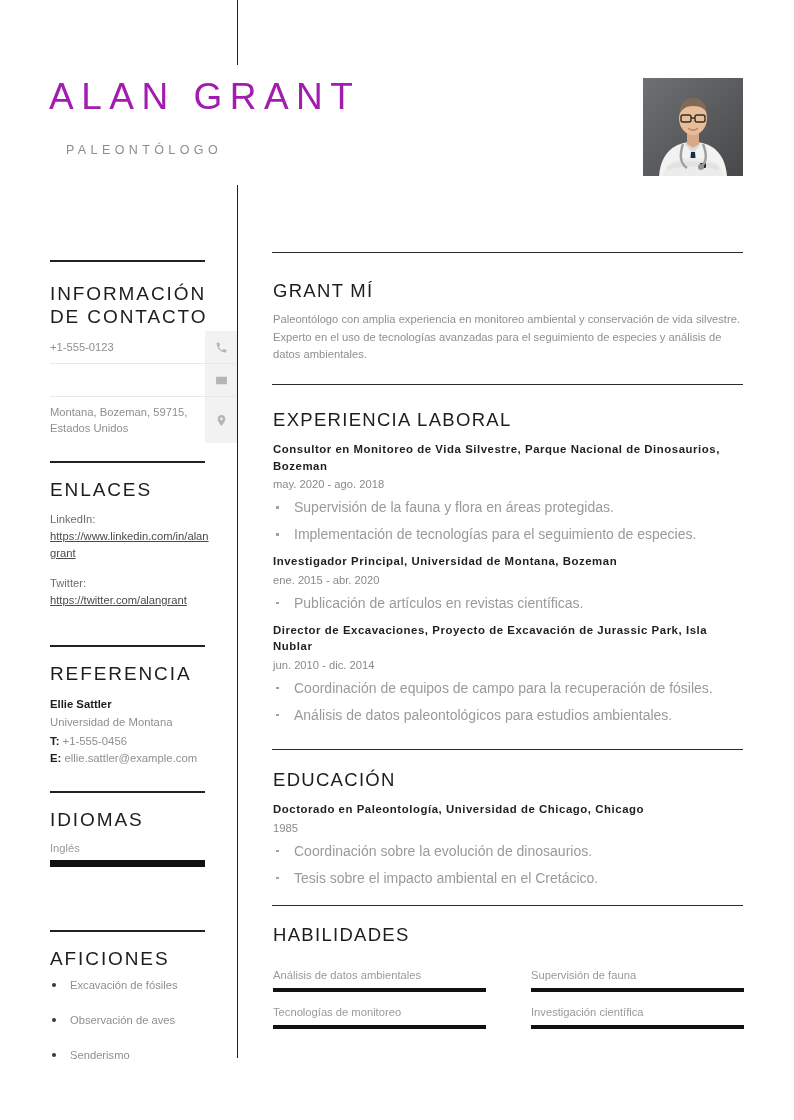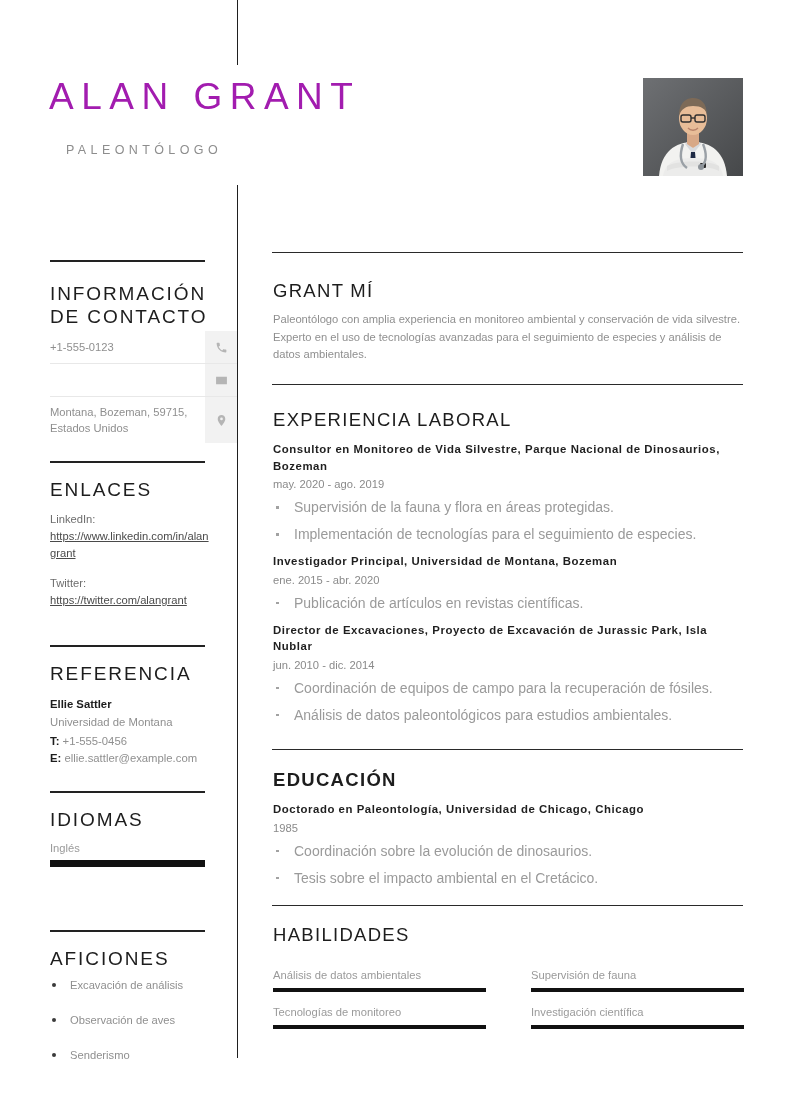--- a/index.html
+++ b/index.html
@@ -411,39 +411,39 @@
       <div class="lang-name">Inglés</div>
       <div class="lang-track">
         <div class="lang-fill" id="lang-fill-0" style="width: 100%;"></div>
       </div>
     </div>
   </div>
 
   <div class="side-rule" style="top:930px;"></div>
   <div class="side-h" style="top:947px;">AFICIONES</div>
   <div class="hobby-block">
-    <div class="hobby-item">Excavación de análisis</div>
+    <div class="hobby-item">Excavación de fósiles</div>
     <div class="hobby-item">Observación de aves</div>
     <div class="hobby-item">Senderismo</div>
   </div>
 </div>
 
 <div class="main">
 
   <div class="main-rule" style="top:252px;"></div>
   <div class="main-h" style="top:280px;">GRANT MÍ</div>
   <div class="summary">Paleontólogo con amplia experiencia en monitoreo ambiental y conservación de vida silvestre. Experto en el uso de tecnologías avanzadas para el seguimiento de especies y análisis de datos ambientales.</div>
 
   <div class="main-rule" style="top:384px;"></div>
   <div class="main-h" style="top:409px;">EXPERIENCIA LABORAL</div>
   <div class="exp-block">
 
     <div class="entry">
       <div class="entry-title">Consultor en Monitoreo de Vida Silvestre, Parque Nacional de Dinosaurios, Bozeman</div>
-      <div class="entry-date">may. 2020 - ago. 2019</div>
+      <div class="entry-date">may. 2020 - ago. 2018</div>
       <div class="entry-bullets">
         <div class="entry-bullet">Supervisión de la fauna y flora en áreas protegidas.</div>
         <div class="entry-bullet">Implementación de tecnologías para el seguimiento de especies.</div>
       </div>
     </div>
 
     <div class="entry">
       <div class="entry-title">Investigador Principal, Universidad de Montana, Bozeman</div>
       <div class="entry-date">ene. 2015 - abr. 2020</div>
       <div class="entry-bullets">
@@ -455,21 +455,21 @@
       <div class="entry-title">Director de Excavaciones, Proyecto de Excavación de Jurassic Park, Isla Nublar</div>
       <div class="entry-date">jun. 2010 - dic. 2014</div>
       <div class="entry-bullets">
         <div class="entry-bullet">Coordinación de equipos de campo para la recuperación de fósiles.</div>
         <div class="entry-bullet">Análisis de datos paleontológicos para estudios ambientales.</div>
       </div>
     </div>
   </div>
 
   <div class="main-rule" style="top:749px;"></div>
-  <div class="main-h" style="top:769px;font-weight:bold;">EDUCACIÓN</div>
+  <div class="main-h" style="top:769px;">EDUCACIÓN</div>
   <div class="edu-block">
     <div class="entry">
       <div class="entry-title">Doctorado en Paleontología, Universidad de Chicago, Chicago</div>
       <div class="entry-date">1985</div>
       <div class="entry-bullets">
         <div class="entry-bullet">Coordinación sobre la evolución de dinosaurios.</div>
         <div class="entry-bullet">Tesis sobre el impacto ambiental en el Cretácico.</div>
       </div>
     </div>
   </div>

